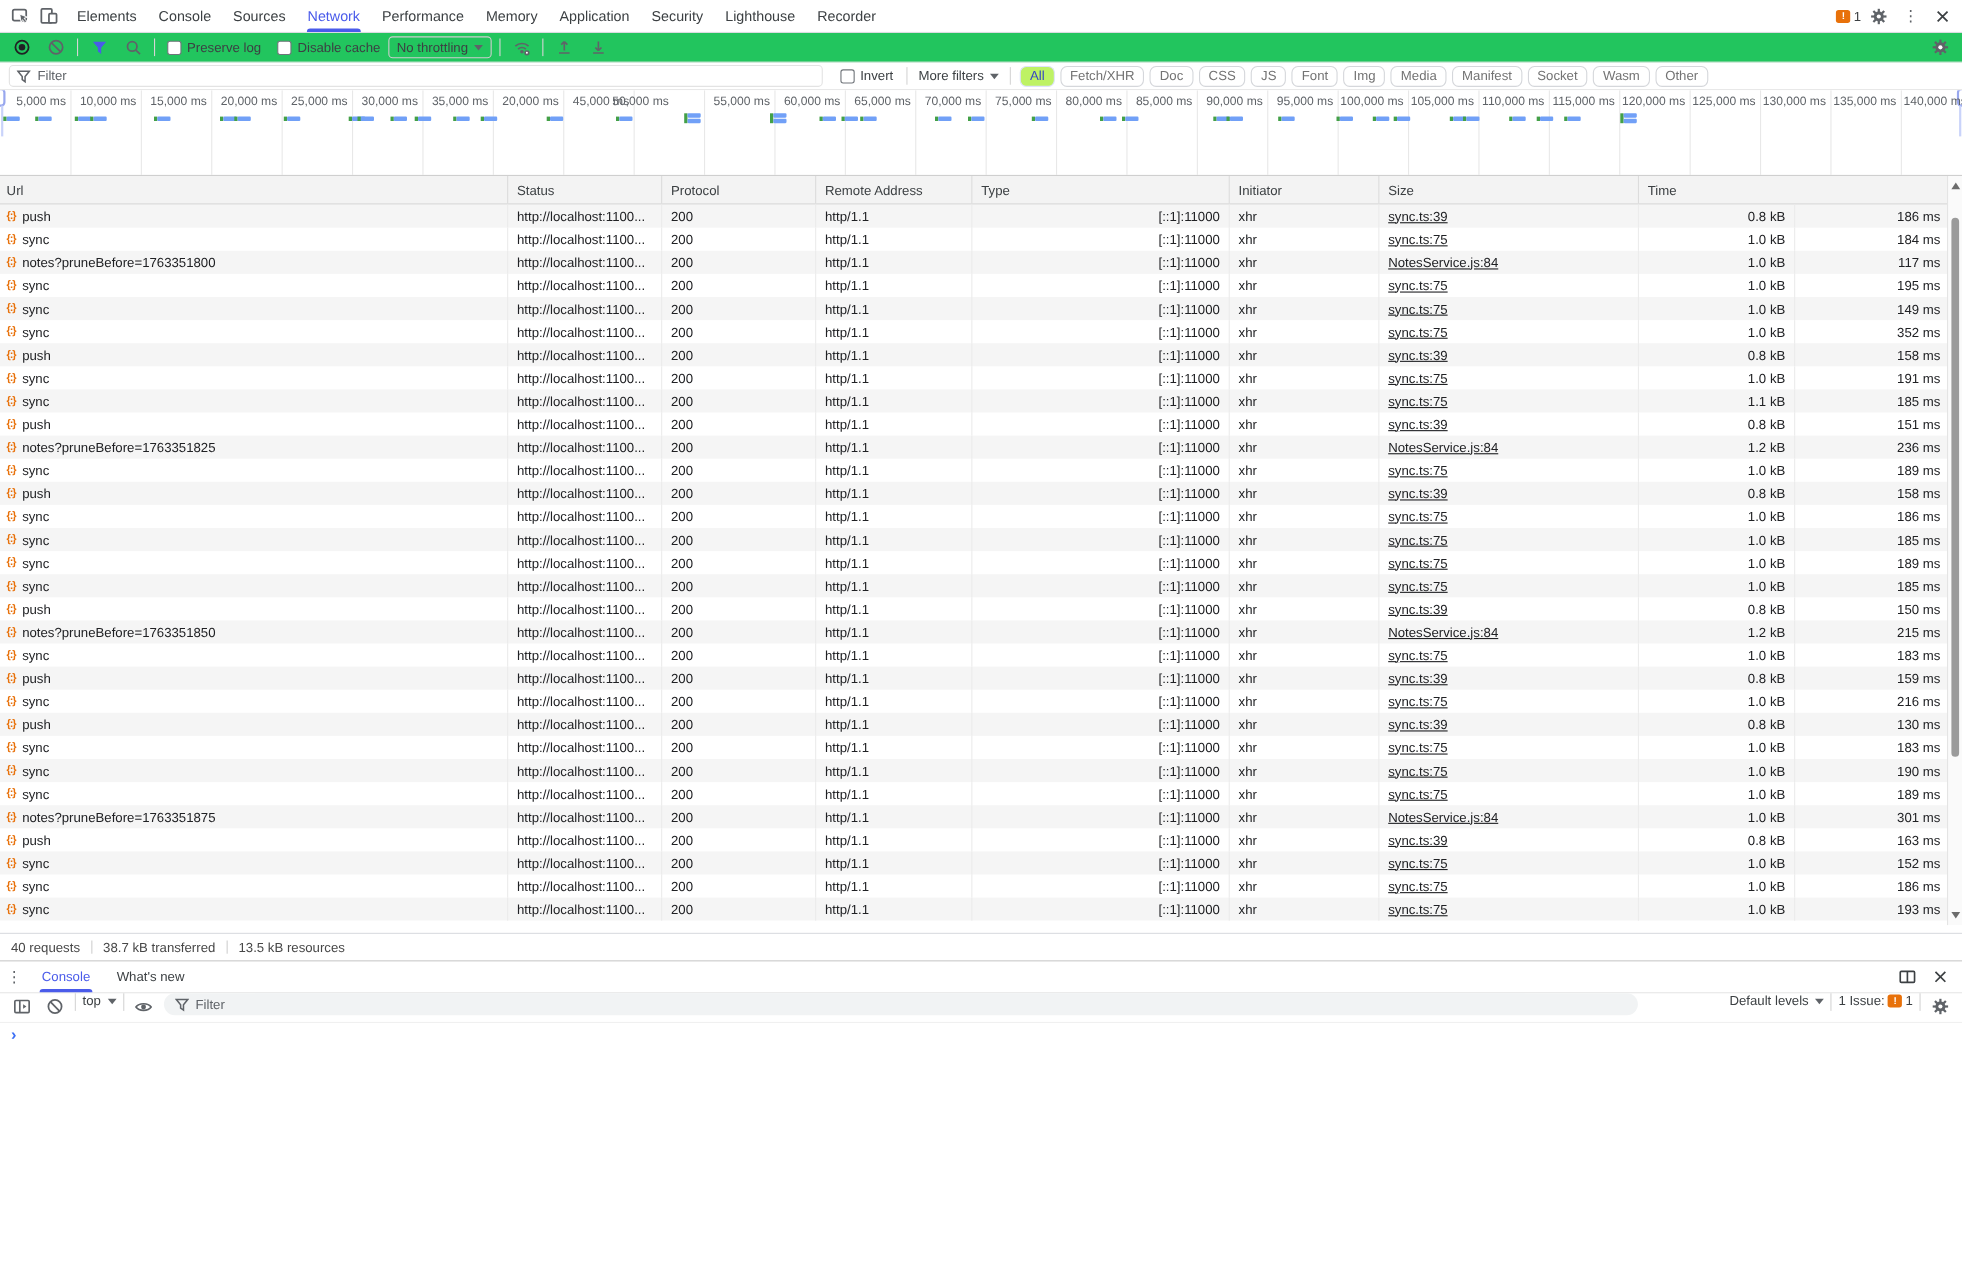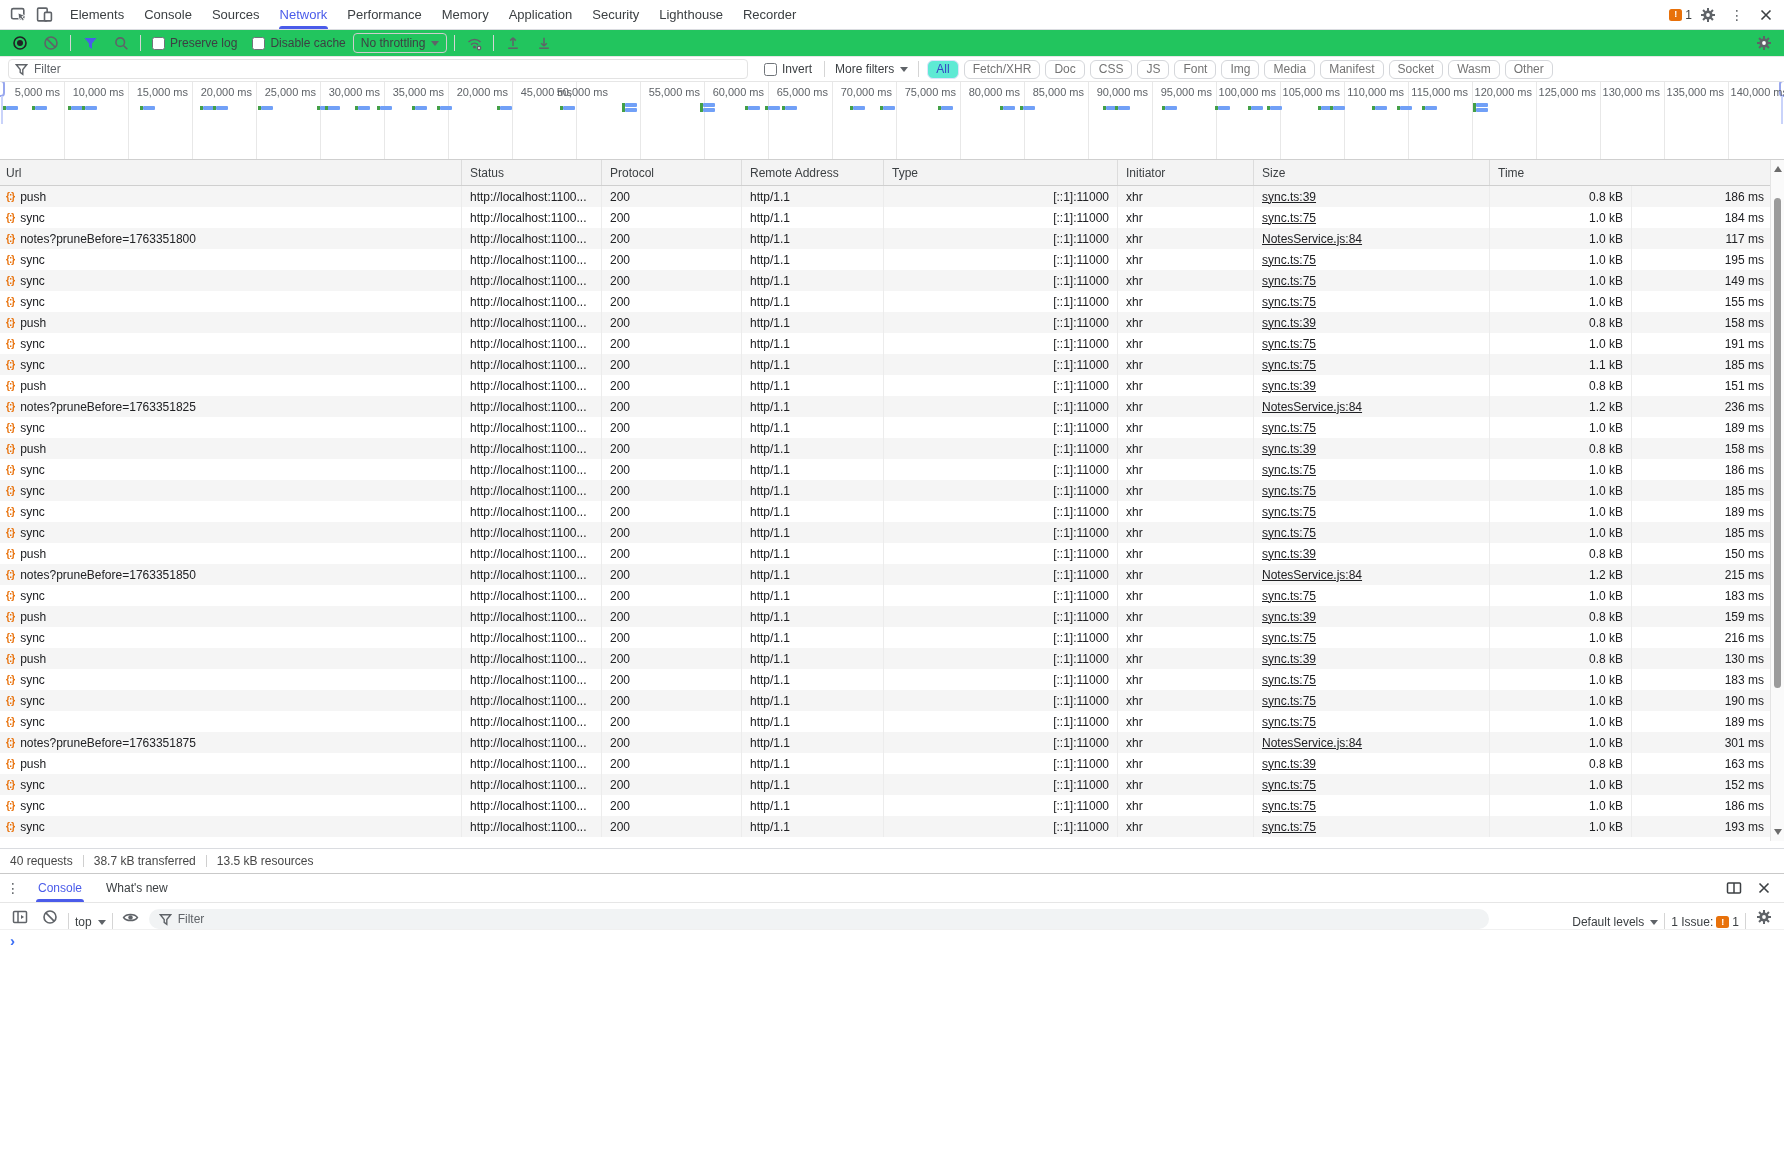--- a/index.html
+++ b/index.html
@@ -38,21 +38,21 @@
 
   
   .filter-bar{height:25px;display:flex;align-items:center;padding:0 8px;border-bottom:1px solid #e6e6e6;background:#fff}
   .filter-input{display:flex;align-items:center;gap:6px;width:740px;height:20px;border:1px solid #e3e3e3;border-radius:4px;padding:0 6px;background:#fff}
   .filter-input input{border:none;outline:none;flex:1;font:12px "Liberation Sans",sans-serif;color:var(--txt);background:transparent}
   .filter-input input::placeholder{color:#5f6368}
   .cb-group{display:flex;align-items:center;gap:5px;margin-left:16px;color:#3c4043;white-space:nowrap}
   .more-filters{display:flex;align-items:center;gap:6px;margin:0 10px;color:#3c4043;cursor:pointer;white-space:nowrap}
   .chips{display:flex;align-items:center;gap:5px}
   .chip{height:19px;display:flex;align-items:center;padding:0 8px;border:1px solid #d5d7db;border-radius:6px;color:#737373;cursor:pointer;white-space:nowrap;background:#fff}
-  .chip.active{background:#5eead4;border-color:#dee3fb;color:#3545c4}
+  .chip.active{background:#bef264;border-color:#dee3fb;color:#3545c4}
 
   
   .overview{position:relative;height:78px;border-bottom:1px solid #cfcfcf;background:#fff;overflow:hidden}
   .gridline{position:absolute;top:0;bottom:0;width:1px;background:#e8e8e8}
   .tick-label{position:absolute;top:4px;width:90px;text-align:right;font-size:11px;color:#5f6368;white-space:nowrap}
   .bar-group{position:absolute;display:flex;align-items:stretch}
   .bar-tip{width:3px;background:#43a047}
   .bar-segs{display:flex;flex-direction:column;gap:1px}
   .bar-seg{width:12px;height:4px;background:#71a0f7;border-radius:1px}
   .grip{position:absolute;top:-2px;width:10px;height:17px;background:#fff;border:2px solid #98a7ee;border-radius:4px}
@@ -87,21 +87,21 @@
   .summary .vsep{height:12px;background:#cfcfcf}
 
   
   .drawer-tabs{height:29px;display:flex;align-items:stretch;border-top:1px solid #c9c9c9;background:#fff}
   .kebab{display:flex;align-items:center;justify-content:center;width:26px;color:#5f6368;font-size:14px;cursor:pointer}
   .dtab{position:relative;display:flex;align-items:center;padding:0 12px;color:#3c4043;cursor:pointer}
   .dtab.active{color:var(--primary)}
   .dtab.active::after{content:"";position:absolute;left:10px;right:10px;bottom:0;height:3px;border-radius:3px 3px 0 0;background:var(--primary)}
   .drawer-tabs-right{margin-left:auto;display:flex;align-items:center;gap:6px;padding-right:8px}
 
-  .console-toolbar{height:27px;display:flex;align-items:flex-end;gap:6px;padding:0 8px;border-top:1px solid #e6e6e6;background:#fff}
+  .console-toolbar{height:27px;display:flex;align-items:flex-start;gap:6px;padding:0 8px;border-top:1px solid #e6e6e6;background:#fff}
   .console-filter{display:flex;align-items:center;gap:6px;height:20px;width:1340px;border-radius:11px;background:#f1f3f4;padding:0 10px}
   .console-filter input{border:none;outline:none;flex:1;background:transparent;font:12px "Liberation Sans",sans-serif;color:var(--txt)}
   .console-filter input::placeholder{color:#5f6368}
   .dd{display:flex;align-items:center;gap:6px;color:#3c4043;cursor:pointer;white-space:nowrap}
   .console-body{height:231px;background:#fff;border-top:1px solid #f0f0f0}
   .prompt{display:flex;align-items:center;gap:6px;padding:6px 0 0 10px;cursor:text}
   .prompt-chevron{color:#3b6ef5;font-size:15px;font-weight:bold;line-height:10px}
 </style>
 </head>
 <body>
@@ -664,21 +664,21 @@
       </div>
       <div class="cell">http://localhost:1100...</div>
       <div class="cell">200</div>
       <div class="cell">http/1.1</div>
       <div class="cell r">[::1]:11000</div>
       <div class="cell">xhr</div>
       <div class="cell">
         <span class="init-link">sync.ts:75</span>
       </div>
       <div class="cell r">1.0 kB</div>
-      <div class="cell r time">155 ms</div>
+      <div class="cell r time">352 ms</div>
     </div>
     <div class="grid row">
       <div class="cell name">
         <div class="xhr-ic" style="display: inline;">{:}</div>
         <span>push</span>
       </div>
       <div class="cell">http://localhost:1100...</div>
       <div class="cell">200</div>
       <div class="cell">http/1.1</div>
       <div class="cell r">[::1]:11000</div>

